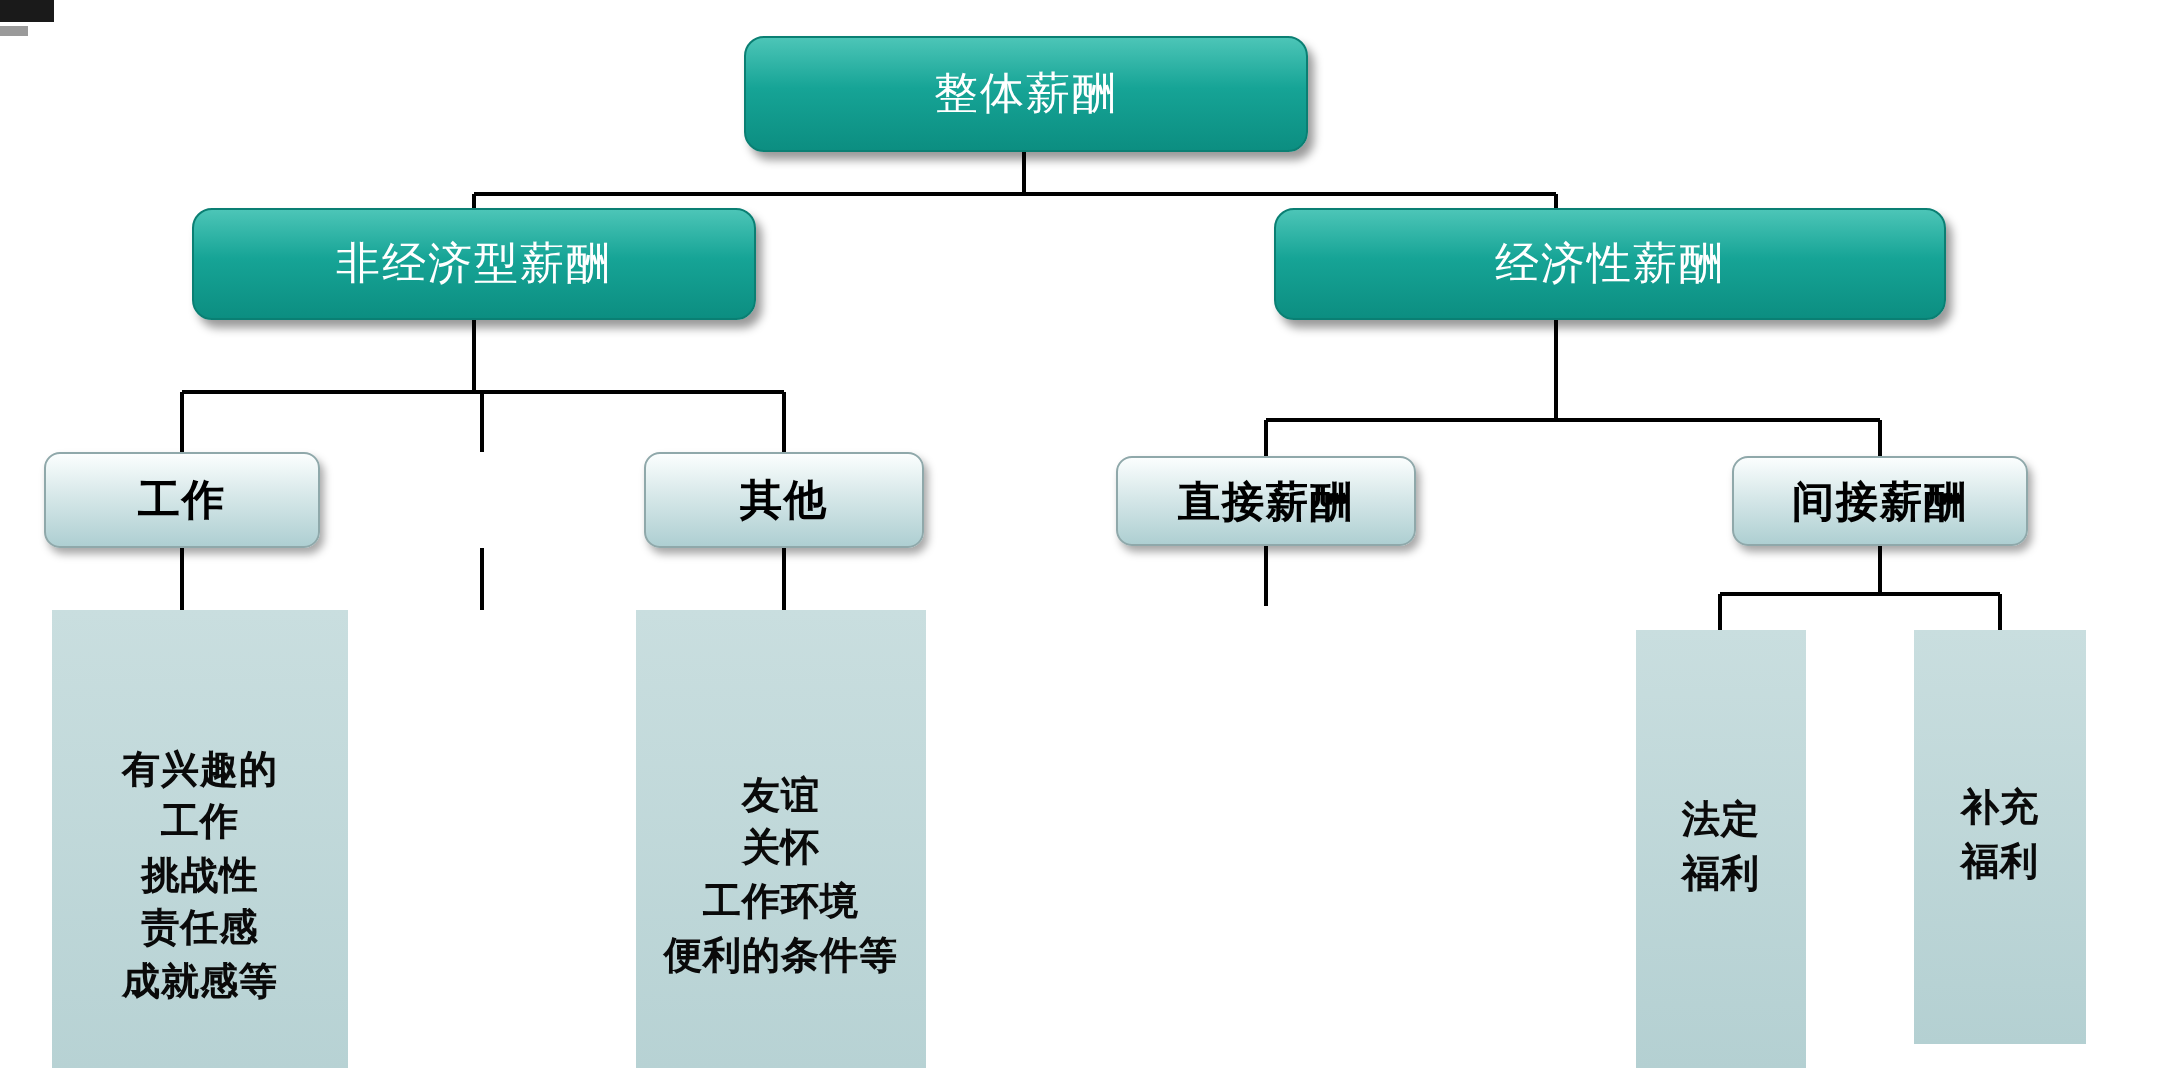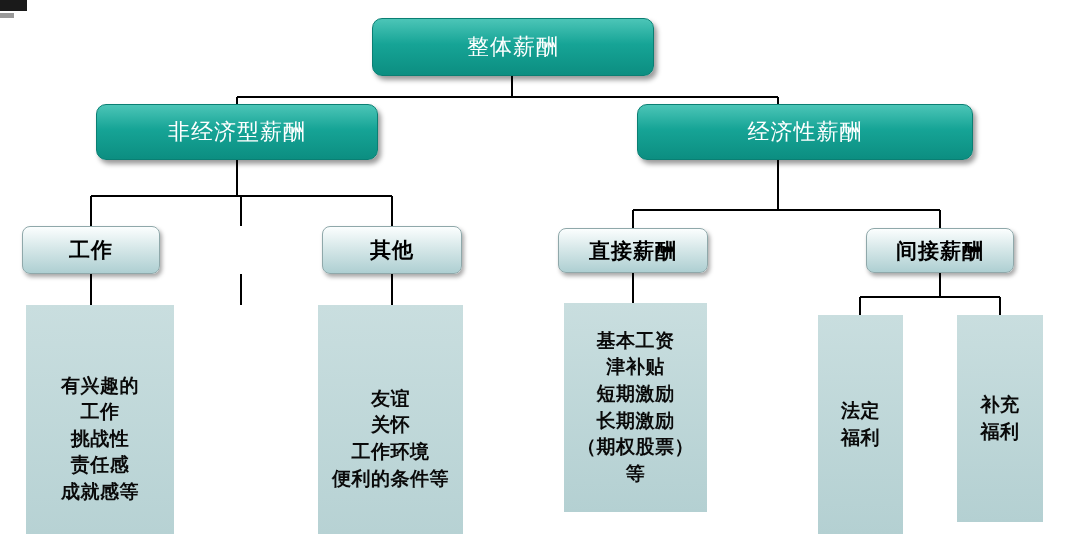--- a/index.html
+++ b/index.html
@@ -121,24 +121,18 @@
 
   <div class="node leaf" style="left:26px; top:305px; width:148px; height:268px;">有兴趣的
 工作
 挑战性
 责任感
 成就感等</div>
   <div class="node leaf" style="left:318px; top:305px; width:145px; height:268px;">友谊
 关怀
 工作环境
 便利的条件等</div>
-  <div class="node leaf" style="left:564px; top:303px; width:143px; height:209px;">基本工资
-津补贴
-短期激励
-长期激励
-（期权股票）
-等</div>
   <div class="node leaf" style="left:818px; top:315px; width:85px; height:219px;">法定
 福利</div>
   <div class="node leaf" style="left:957px; top:315px; width:86px; height:207px;">补充
 福利</div>
 
 </div>
 
 </body></html>

